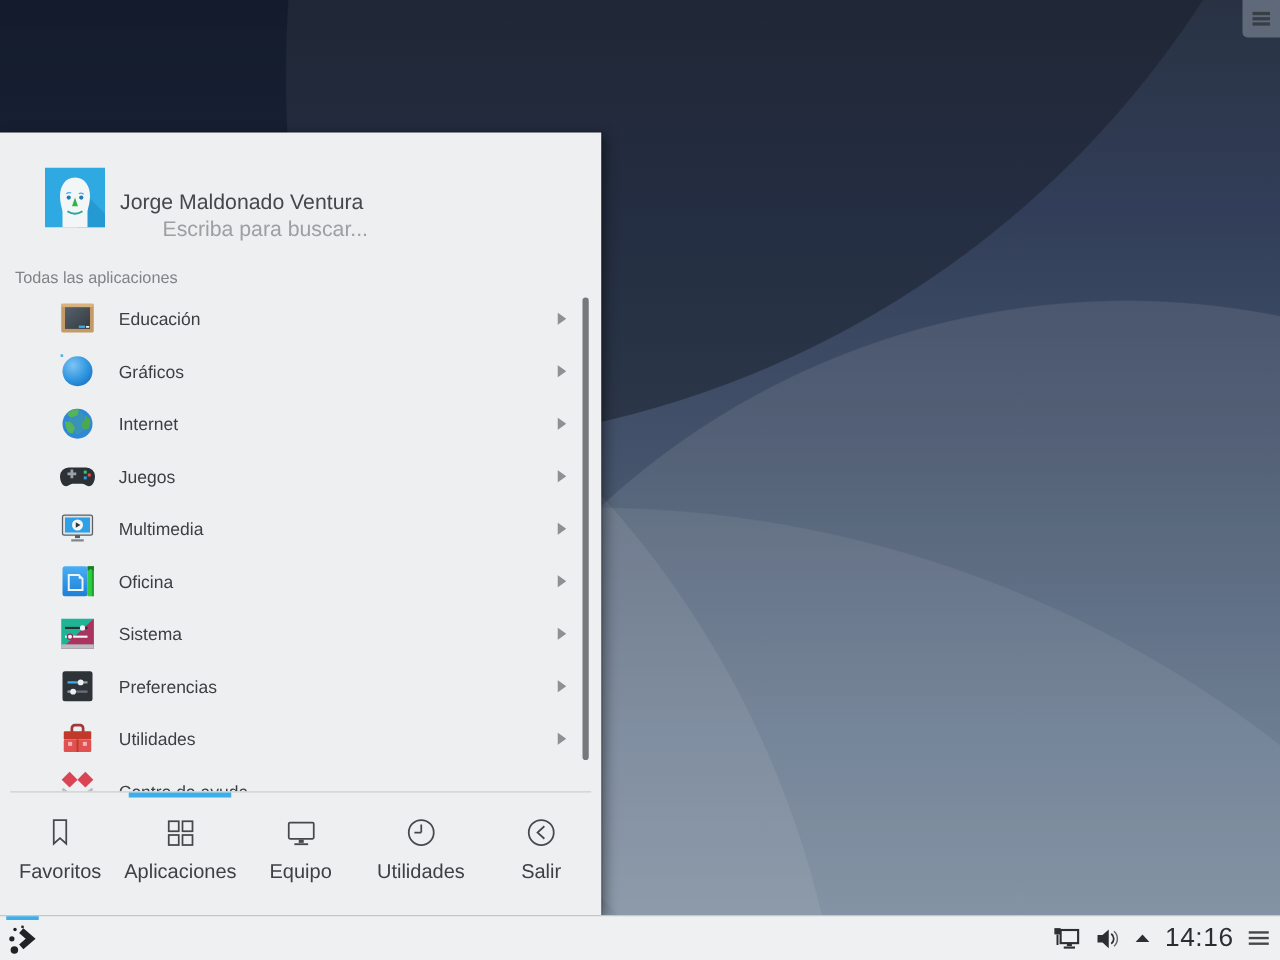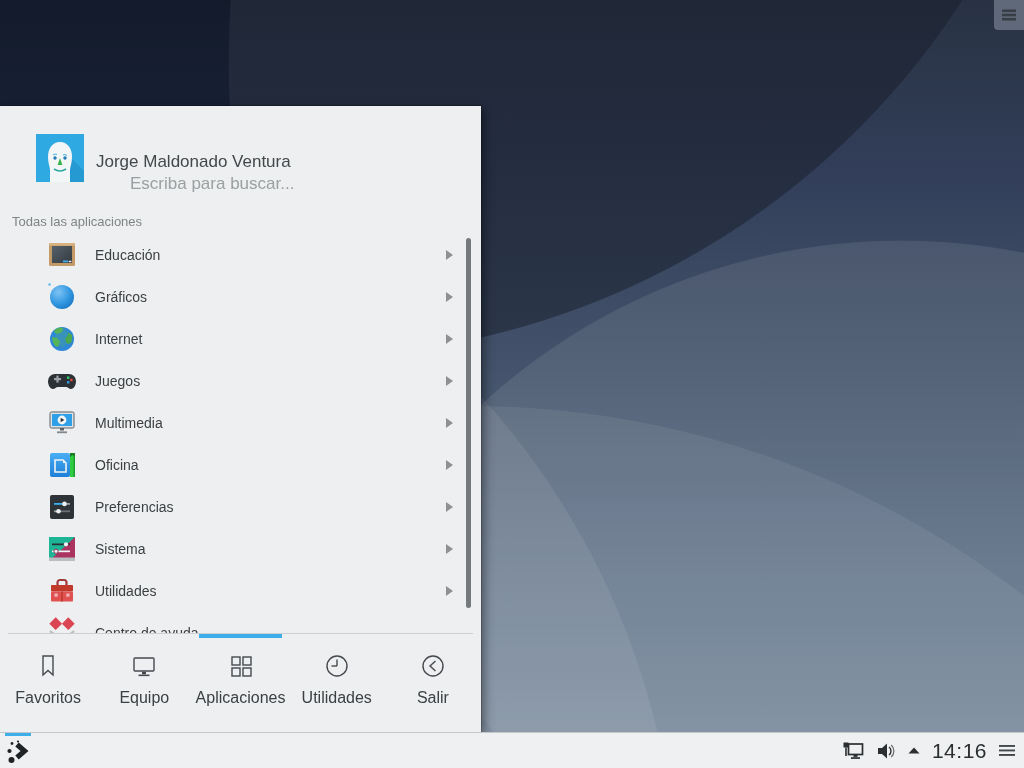--- a/index.html
+++ b/index.html
@@ -199,52 +199,52 @@
           <polygon points="17,11 20,14 17,14" fill="#eef3f6"></polygon>
         </svg>
         <span class="cat-label">Oficina</span>
         <svg class="row-arrow" viewBox="0 0 7 10">
             <polygon points="0,0 7,5 0,10" fill="#8e9194"></polygon>
           </svg>
       </div>
 
       <div class="app-row">
         <svg class="cat-icon" viewBox="0 0 32 32">
+          <rect x="3" y="4" width="26" height="24" fill="#1db596"></rect>
+          <polygon points="29,4 29,28 3,28" fill="#ab3360"></polygon>
+          <rect x="3" y="24.5" width="26" height="3.5" fill="#b9bec1"></rect>
+          <rect x="6" y="10.5" width="18" height="1.7" fill="#2b2f31"></rect>
+          <circle cx="20" cy="11.3" r="2.1" fill="#f2f5f6"></circle>
+          <rect x="6" y="17.5" width="18" height="1.7" fill="#f2f5f6"></rect>
+          <circle cx="10" cy="18.3" r="2.1" fill="#f2f5f6" stroke="#9a2c55" stroke-width="1"></circle>
+        </svg>
+        <span class="cat-label">Sistema</span>
+        <svg class="row-arrow" viewBox="0 0 7 10">
+            <polygon points="0,0 7,5 0,10" fill="#8e9194"></polygon>
+          </svg>
+      </div>
+
+      <div class="app-row">
+        <svg class="cat-icon" viewBox="0 0 32 32">
           <rect x="4" y="4" width="24" height="24" rx="2" fill="#2e3338"></rect>
           <rect x="8" y="12" width="10" height="1.8" fill="#3daee9"></rect>
           <rect x="18" y="12" width="6" height="1.8" fill="#9aa0a6"></rect>
           <circle cx="18.5" cy="12.9" r="2.3" fill="#eceff1"></circle>
           <rect x="8" y="19.4" width="4" height="1.8" fill="#9aa0a6"></rect>
           <rect x="12" y="19.4" width="12" height="1.8" fill="#6a7076"></rect>
           <circle cx="12.5" cy="20.3" r="2.3" fill="#eceff1"></circle>
         </svg>
         <span class="cat-label">Preferencias</span>
         <svg class="row-arrow" viewBox="0 0 7 10">
             <polygon points="0,0 7,5 0,10" fill="#8e9194"></polygon>
           </svg>
       </div>
 
       <div class="app-row">
         <svg class="cat-icon" viewBox="0 0 32 32">
-          <rect x="3" y="4" width="26" height="24" fill="#1db596"></rect>
-          <polygon points="29,4 29,28 3,28" fill="#ab3360"></polygon>
-          <rect x="3" y="24.5" width="26" height="3.5" fill="#b9bec1"></rect>
-          <rect x="6" y="10.5" width="18" height="1.7" fill="#2b2f31"></rect>
-          <circle cx="20" cy="11.3" r="2.1" fill="#f2f5f6"></circle>
-          <rect x="6" y="17.5" width="18" height="1.7" fill="#f2f5f6"></rect>
-          <circle cx="10" cy="18.3" r="2.1" fill="#f2f5f6" stroke="#9a2c55" stroke-width="1"></circle>
-        </svg>
-        <span class="cat-label">Sistema</span>
-        <svg class="row-arrow" viewBox="0 0 7 10">
-            <polygon points="0,0 7,5 0,10" fill="#8e9194"></polygon>
-          </svg>
-      </div>
-
-      <div class="app-row">
-        <svg class="cat-icon" viewBox="0 0 32 32">
           <rect x="11.5" y="5" width="9" height="7" rx="2.5" fill="none" stroke="#a33a3a" stroke-width="2.2"></rect>
           <rect x="5" y="10" width="22" height="6.5" rx="1" fill="#c0392b"></rect>
           <rect x="5" y="16.5" width="22" height="10" rx="1" fill="#e05252"></rect>
           <rect x="15.2" y="16.5" width="1.6" height="10" fill="#c0392b"></rect>
           <rect x="8.5" y="18.5" width="3.2" height="3.2" fill="#f3b3b6"></rect>
           <rect x="20.3" y="18.5" width="3.2" height="3.2" fill="#f3b3b6"></rect>
         </svg>
         <span class="cat-label">Utilidades</span>
         <svg class="row-arrow" viewBox="0 0 7 10">
             <polygon points="0,0 7,5 0,10" fill="#8e9194"></polygon>
@@ -267,37 +267,37 @@
 
     <div class="tabbar">
 
       <div class="tab">
         <svg class="tab-icon" viewBox="0 0 30 30">
           <path d="M10 5 h10 v19 l-5 -4.5 l-5 4.5 z" fill="none" stroke="#45494d" stroke-width="1.4"></path>
         </svg>
         <span class="tab-label">Favoritos</span>
       </div>
 
-      <div class="tab">
-        <svg class="tab-icon" viewBox="0 0 30 30">
-          <rect x="5" y="7" width="20" height="13" rx="1" fill="none" stroke="#45494d" stroke-width="1.4"></rect>
-          <rect x="13" y="20.7" width="4" height="2.6" fill="#45494d"></rect>
-          <rect x="9.5" y="23.6" width="11" height="1.5" fill="#45494d"></rect>
-        </svg>
-        <span class="tab-label">Equipo</span>
-      </div>
-
       <div class="tab active">
         <svg class="tab-icon" viewBox="0 0 30 30">
           <rect x="6" y="6" width="8" height="8" fill="none" stroke="#45494d" stroke-width="1.4"></rect>
           <rect x="17" y="6" width="8" height="8" fill="none" stroke="#45494d" stroke-width="1.4"></rect>
           <rect x="6" y="17" width="8" height="8" fill="none" stroke="#45494d" stroke-width="1.4"></rect>
           <rect x="17" y="17" width="8" height="8" fill="none" stroke="#45494d" stroke-width="1.4"></rect>
         </svg>
         <span class="tab-label">Aplicaciones</span>
+      </div>
+
+      <div class="tab">
+        <svg class="tab-icon" viewBox="0 0 30 30">
+          <rect x="5" y="7" width="20" height="13" rx="1" fill="none" stroke="#45494d" stroke-width="1.4"></rect>
+          <rect x="13" y="20.7" width="4" height="2.6" fill="#45494d"></rect>
+          <rect x="9.5" y="23.6" width="11" height="1.5" fill="#45494d"></rect>
+        </svg>
+        <span class="tab-label">Equipo</span>
       </div>
 
       <div class="tab">
         <svg class="tab-icon" viewBox="0 0 30 30">
           <circle cx="15" cy="15" r="10" fill="none" stroke="#45494d" stroke-width="1.4"></circle>
           <line x1="15" y1="15" x2="15" y2="8.5" stroke="#45494d" stroke-width="1.4"></line>
           <line x1="15" y1="15" x2="9.5" y2="15" stroke="#45494d" stroke-width="1.4"></line>
         </svg>
         <span class="tab-label">Utilidades</span>
       </div>

